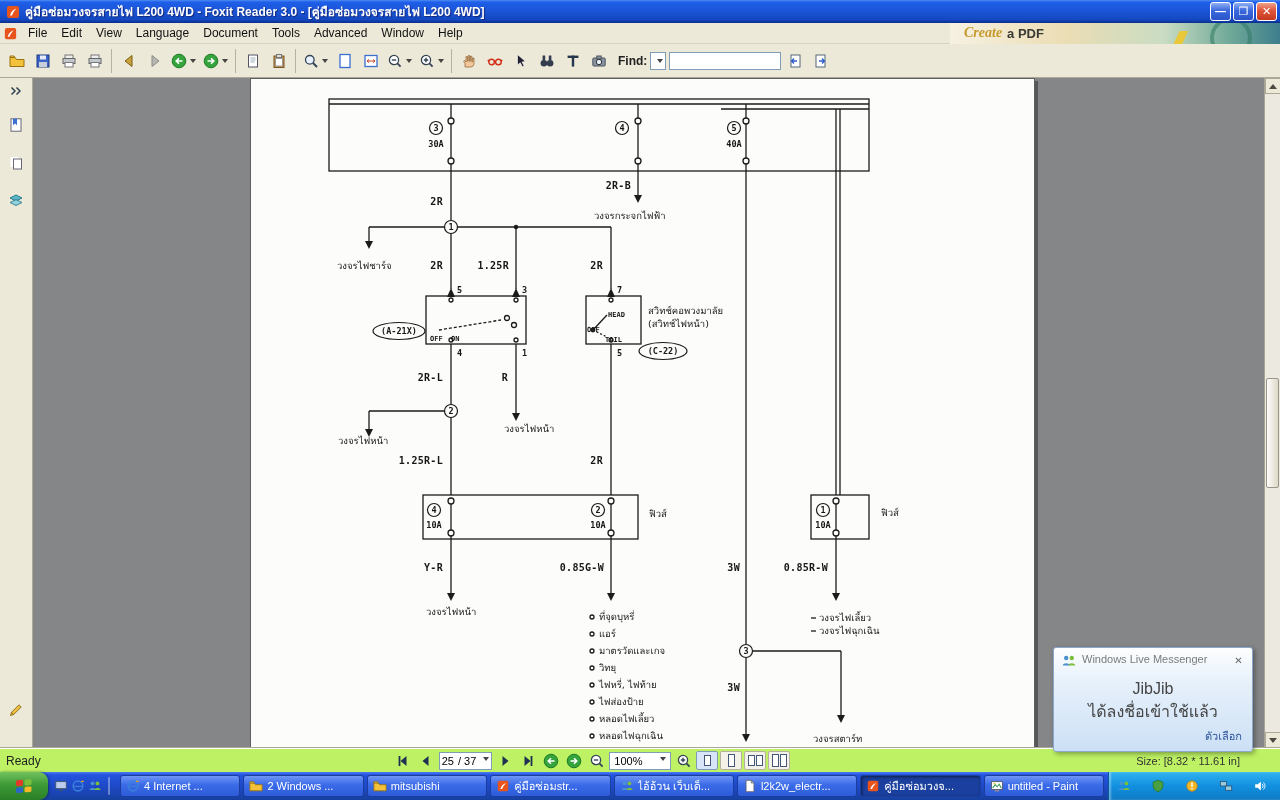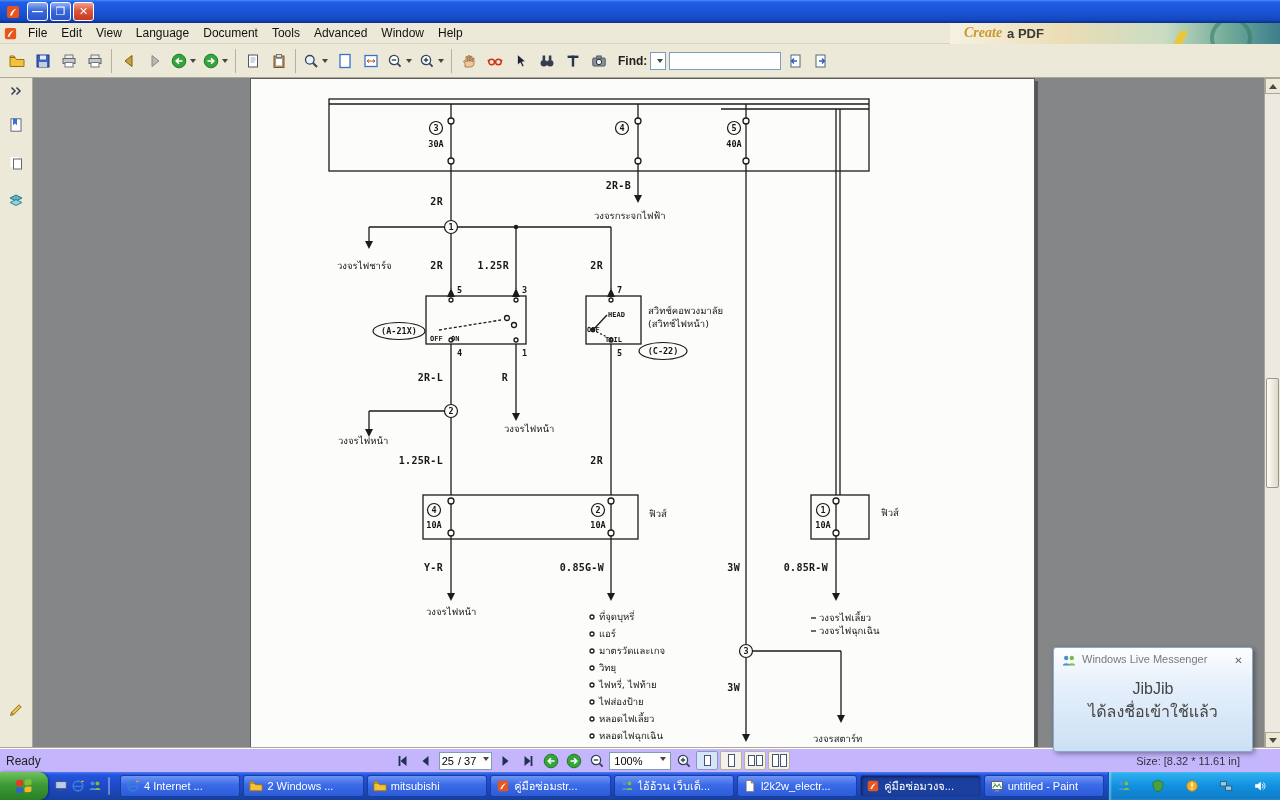--- a/index.html
+++ b/index.html
@@ -70,21 +70,21 @@
   
   svg.diagram text { fill:#161616; }
   .wcode { font-family:"DejaVu Sans Mono","Liberation Mono",monospace; font-size:10px; font-weight:bold; letter-spacing:.3px; }
   .tnum  { font-family:"DejaVu Sans Mono","Liberation Mono",monospace; font-size:8.5px; font-weight:bold; }
   .thai  { font-family:"DejaVu Sans","Liberation Sans",sans-serif; font-size:9.5px; }
   .swlbl { font-family:"DejaVu Sans Mono","Liberation Mono",monospace; font-size:7px; font-weight:bold; }
   .idlbl { font-family:"DejaVu Sans Mono","Liberation Mono",monospace; font-size:8.5px; font-weight:bold; }
   .ta-e { text-anchor:end; } .ta-m { text-anchor:middle; }
 
   
-  .statusbar { position:absolute; left:0; right:0; top:748px; height:24px; background:#c4b5fd;
+  .statusbar { position:absolute; left:0; right:0; top:748px; height:24px; background:#bef264;
     border-top:1px solid #fff; box-shadow:0 -1px 0 #ACA899; display:flex; align-items:center; padding:0 6px; font-size:12px; }
   .sb-ready { color:#222; }
   .sb-nav { margin-left:352px; display:flex; align-items:center; gap:2px; }
   .sb-btn { width:21px; height:19px; display:flex; align-items:center; justify-content:center; border:1px solid transparent; border-radius:2px; }
   .sb-pagebox { height:18px; background:#fff; border:1px solid #7F9DB9; display:flex; align-items:center;
     padding:0 2px; gap:4px; font-size:11px; }
   .sb-zoombox { height:18px; width:62px; background:#fff; border:1px solid #7F9DB9; display:flex; align-items:center;
     justify-content:space-between; padding:0 4px; font-size:11px; }
   .layout-btn { width:22px; height:19px; border:1px solid #B6B2A2; border-radius:2px; display:flex; gap:1px;
     align-items:center; justify-content:center; background:#F4F2E8; }
@@ -307,20 +307,21 @@
       <rect x="7.2" y="10.4" width="1.6" height="1.6" fill="#fff"></rect>
     </symbol>
 </svg>
 
 <div class="screen">
 
   <div class="titlebar">
     <svg class="t-icon">
         <use href="#s-foxit"></use>
       </svg>
+    <div class="t-text">คู่มือซ่อมวงจรสายไฟ L200 4WD - Foxit Reader 3.0 - [คู่มือซ่อมวงจรสายไฟ L200 4WD]</div>
     <div class="win-btn">—</div>
     <div class="win-btn">❐</div>
     <div class="win-btn close">✕</div>
   </div>
 
   <div class="menubar">
     <svg class="m-icon">
         <use href="#s-foxit"></use>
       </svg>
     <span class="menu-item">File</span>
@@ -776,20 +777,23 @@
       <svg class="i16">
           <use href="#s-buddies"></use>
         </svg>
       <span class="msn-title">Windows Live Messenger</span>
       <span class="msn-close">✕</span>
     </div>
     <div class="msn-body">
       <div>JibJib</div>
       <div>ได้ลงชื่อเข้าใช้แล้ว</div>
     </div>
+    <div class="msn-foot">
+      <span class="msn-link">ตัวเลือก</span>
+    </div>
   </div>
 
   <div class="taskbar">
     <div class="start-button">
       <svg width="20" height="18">
           <use href="#s-flag"></use>
         </svg>
     </div>
     <div class="quick-launch">
       <svg class="i14">

